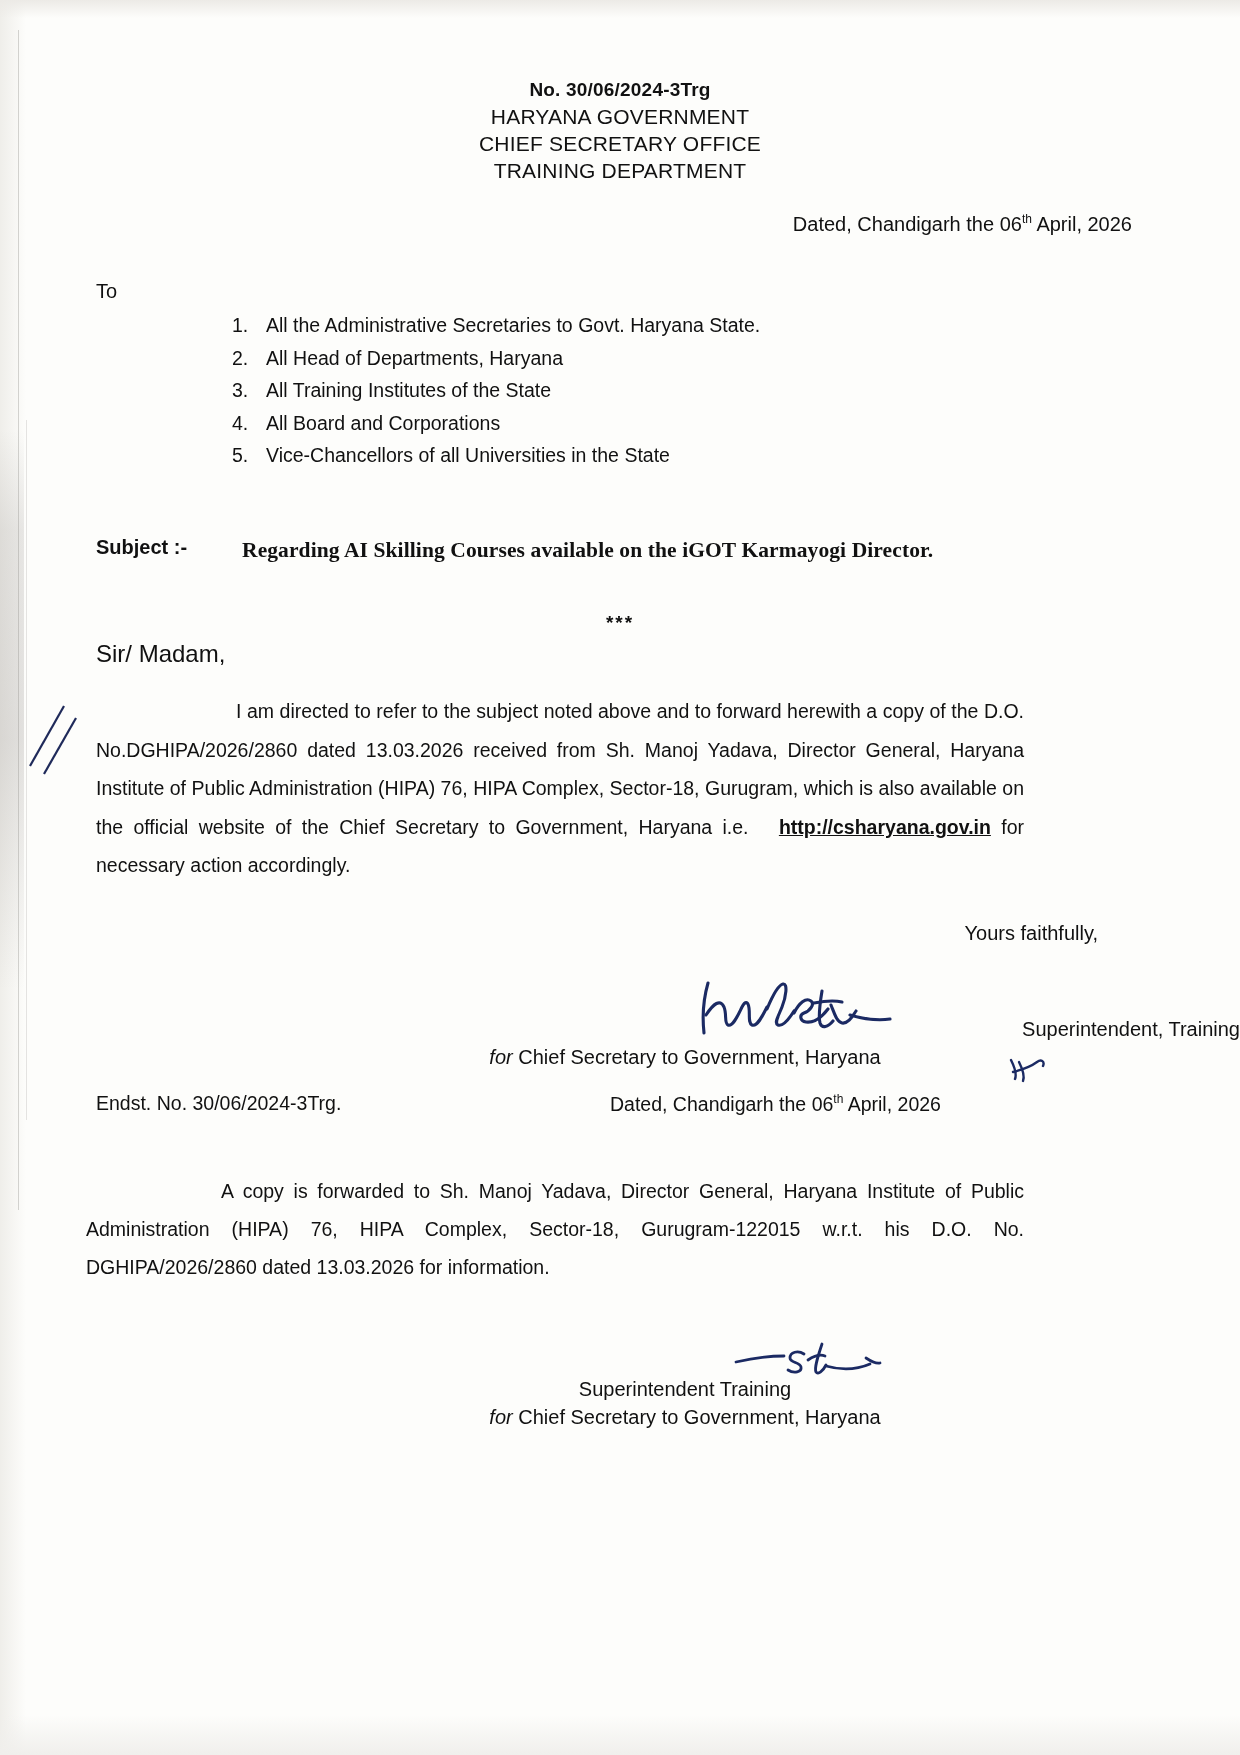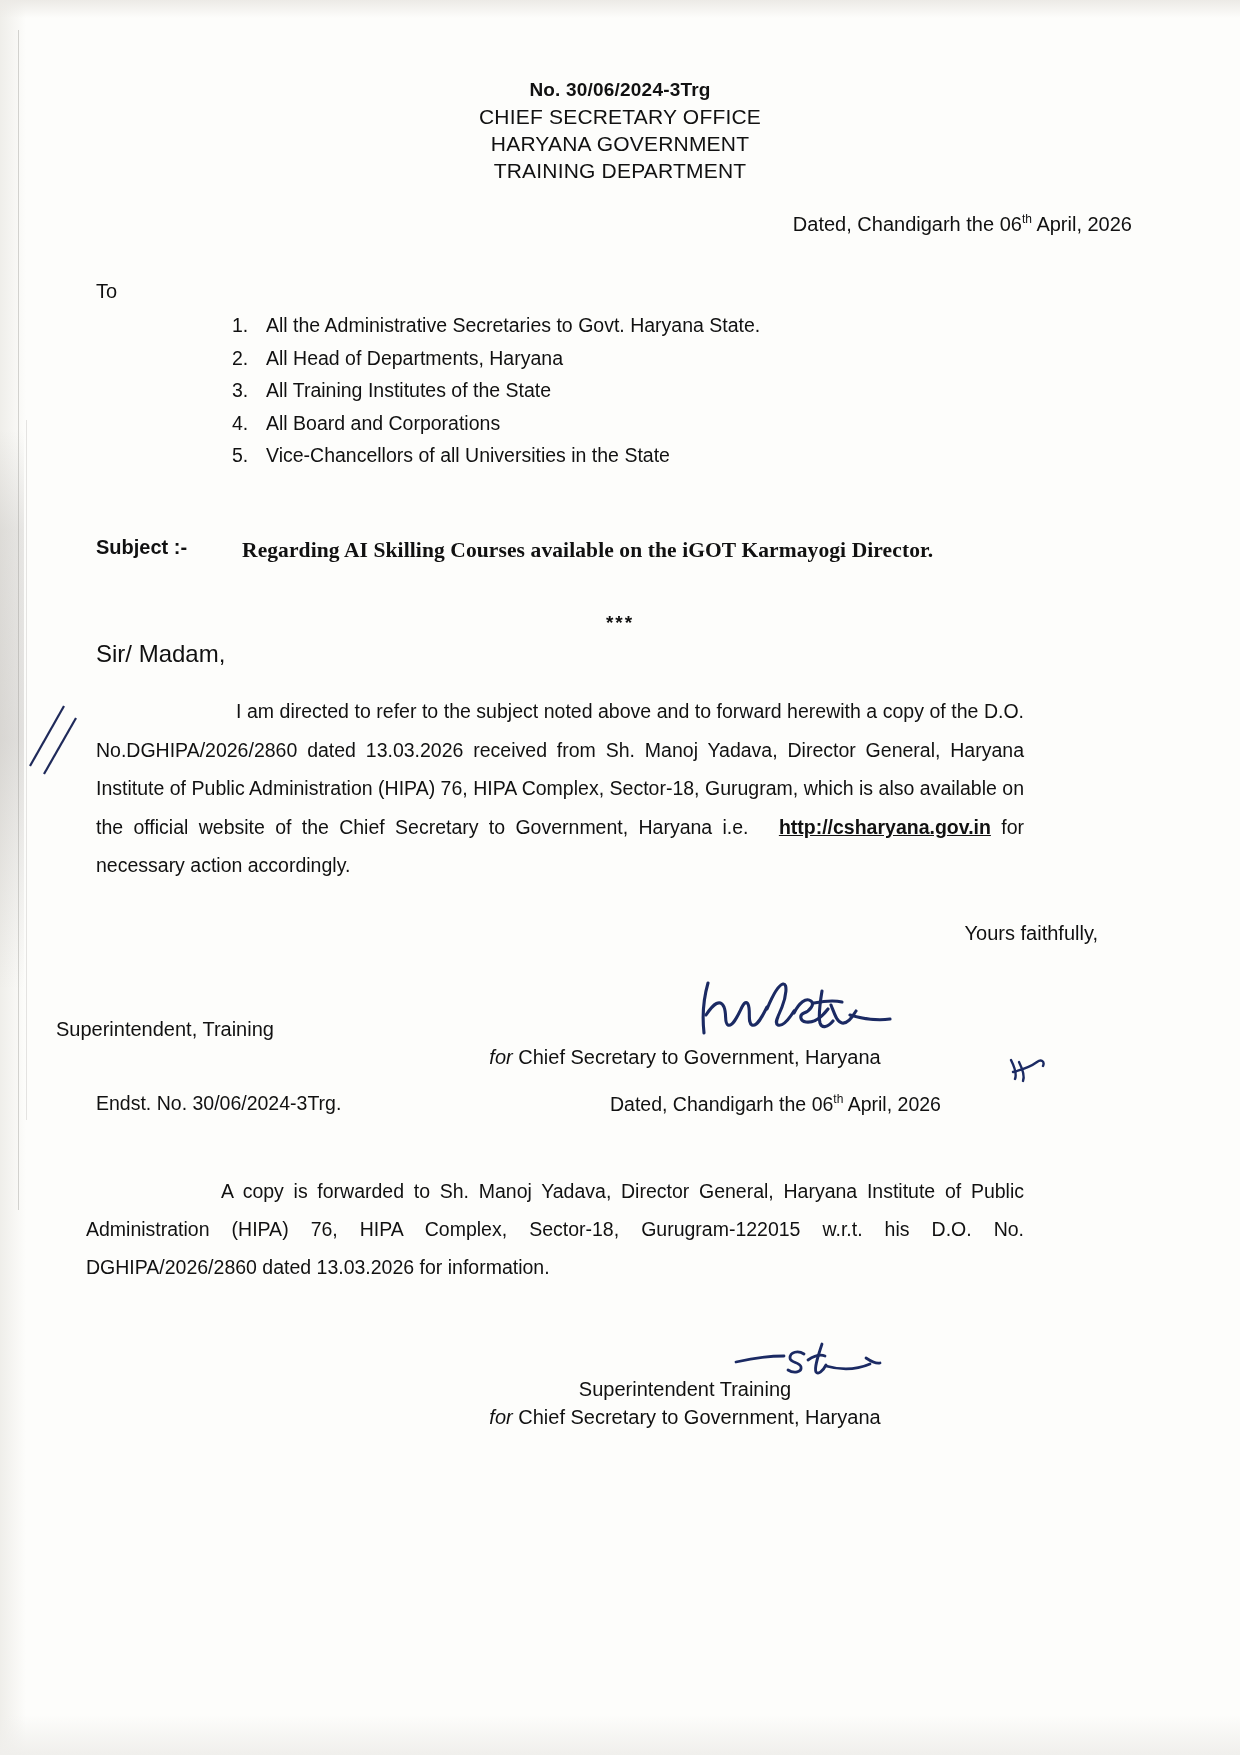--- a/index.html
+++ b/index.html
@@ -191,21 +191,21 @@
     top: 975px;
     left: 690px;
     width: 230px;
     height: 62px;
   }
   .sig-name {
     position: absolute;
     top: 1018px;
     left: 0;
     width: 100%;
-    text-align: left;
+    text-align: right;
     font-size: 20px;
     padding-left: 56px;
     box-sizing: border-box;
   }
   .sig-for {
     position: absolute;
     top: 1046px;
     left: 0;
     width: 100%;
     text-align: center;
@@ -289,22 +289,22 @@
   <div class="crease2"></div>
   <div class="margin-smudge"></div>
 
   <svg class="margin-slash" style="left:20px; top:690px; width:70px; height:90px;" viewBox="0 0 70 90">
     <path d="M10 76 L44 16" stroke-width="2.2"></path>
     <path d="M24 84 L56 28" stroke-width="2.2"></path>
   </svg>
 
   <div class="hdr">
     <div class="hdr-refno">No. 30/06/2024-3Trg</div>
+    <div class="hdr-line">HARYANA GOVERNMENT</div>
     <div class="hdr-line">CHIEF SECRETARY OFFICE</div>
-    <div class="hdr-line">HARYANA GOVERNMENT</div>
     <div class="hdr-line">TRAINING DEPARTMENT</div>
   </div>
 
   <div class="dateline"><span>Dated, Chandigarh the  06</span><sup>th</sup><span> April, 2026</span></div>
 
   <div class="to-label">To</div>
 
   <div class="addr-list">
     <div class="addr-item">
       <span class="addr-num">1.</span>

